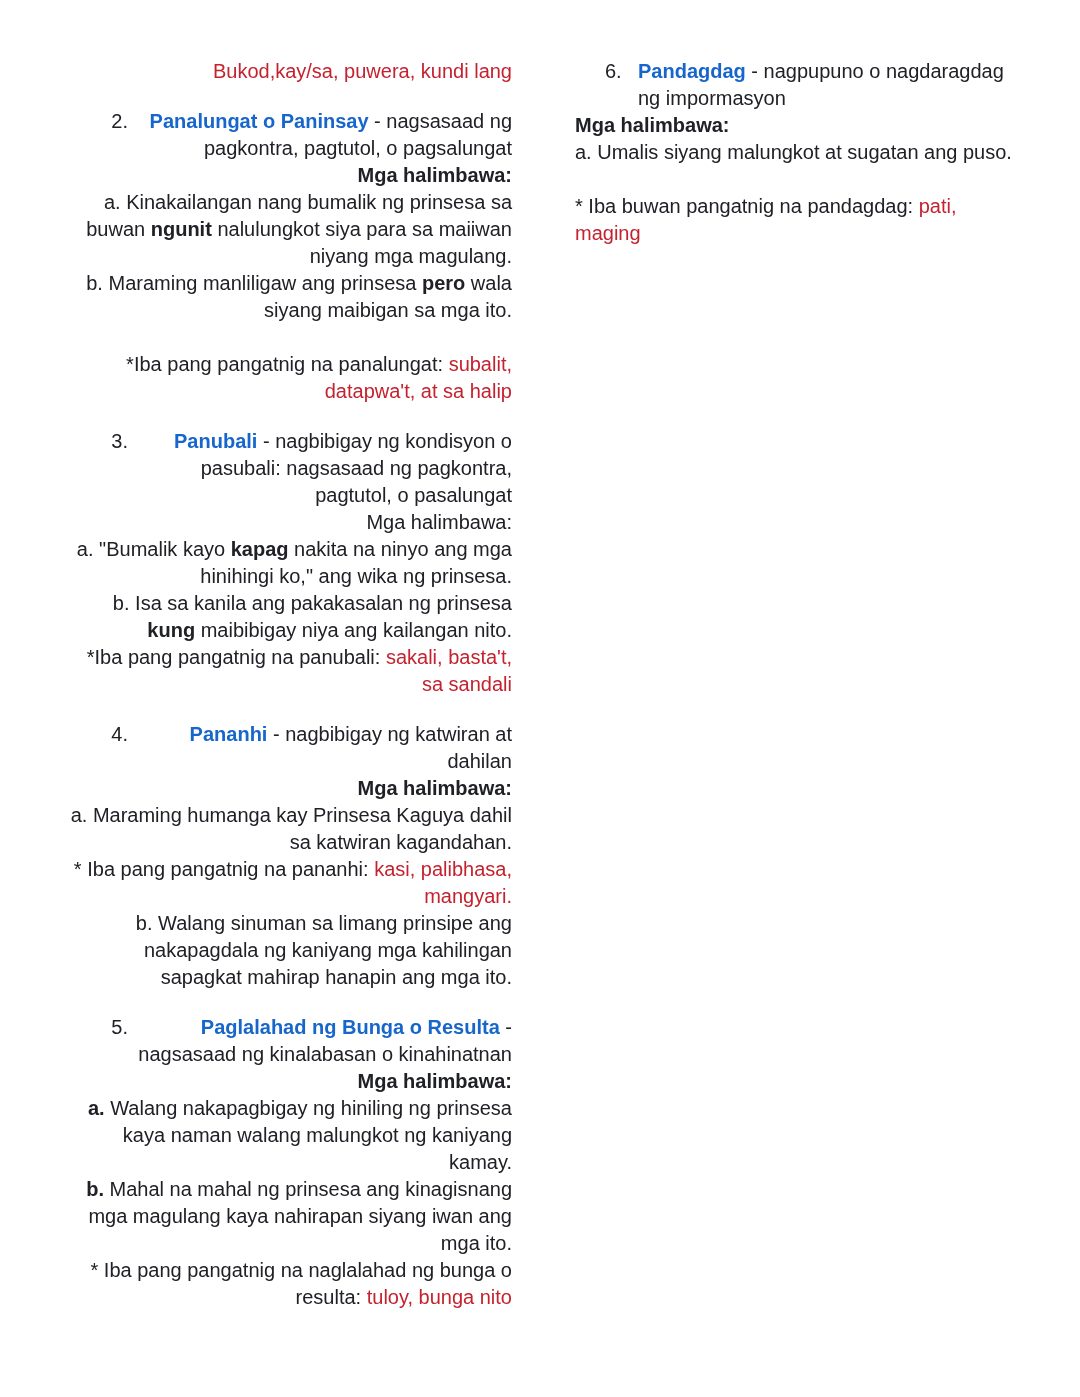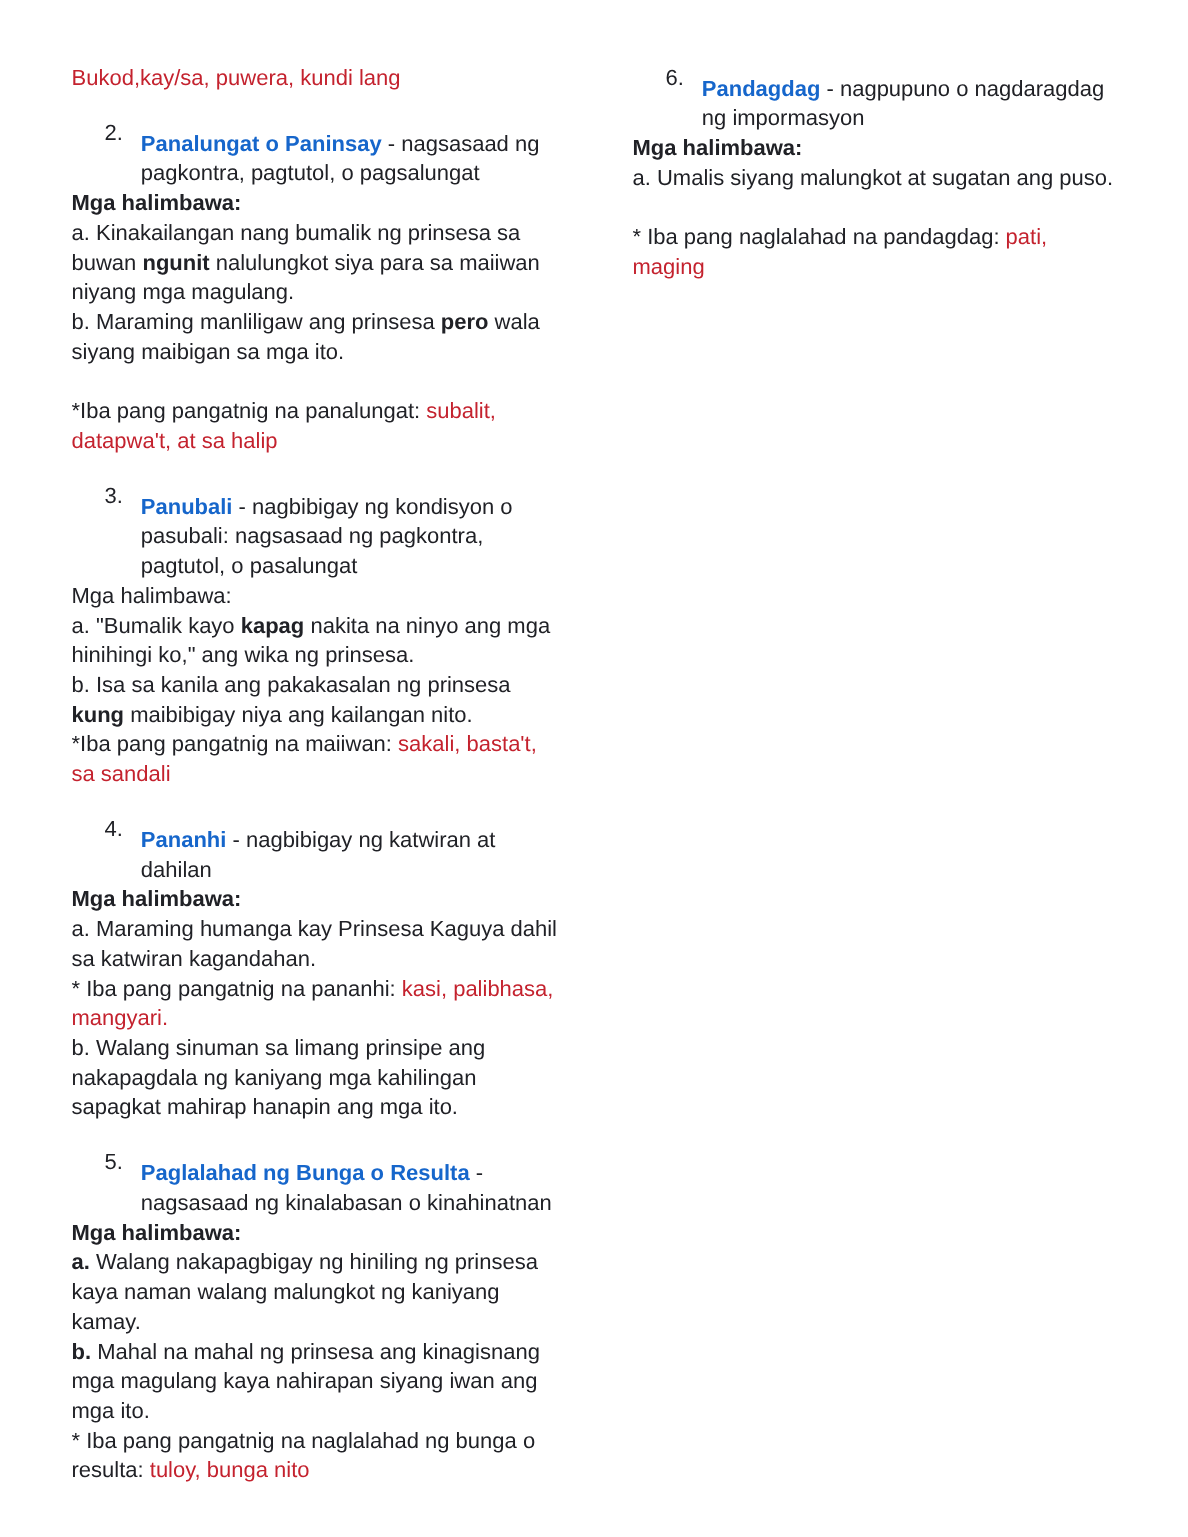--- a/index.html
+++ b/index.html
@@ -19,28 +19,28 @@
     line-height: 27px;
     color: var(--body-color);
     overflow: hidden;
   }
   .page {
     display: flex;
     padding: 58px 0 0 65px;
     gap: 63px;
   }
   .col { flex: 0 0 auto; }
-  .col-left { width: 447px; }
+  .col-left { width: 447px; text-align: right; }
   .col-right { width: 442px; }
 
   .block-para { margin: 0; }
   .block-numbered { display: flex; margin-top: 23px; }
   .col > div:first-child { margin-top: 0; }
   .num { flex: 0 0 33px; margin-left: 30px; }
-  .ntext { flex: 1 1 auto; margin-top: 10px; }
+  .ntext { flex: 1 1 auto; }
   .spacer { height: 27px; }
 
   .seg { color: inherit; }
   .seg-bold { font-weight: bold; }
   .seg-blue { color: var(--blue); font-weight: bold; }
   .seg-red { color: var(--red); }
 </style>
 </head>
 <body>
 
@@ -56,21 +56,21 @@
       <div class="block-para"><span class="seg">b. Maraming manliligaw ang prinsesa </span><span class="seg seg-bold">pero</span><span class="seg"> wala siyang maibigan sa mga ito.</span></div>
       <div class="spacer"></div>
       <div class="block-para"><span class="seg">*Iba pang pangatnig na panalungat: </span><span class="seg seg-red">subalit, datapwa't, at sa halip</span></div>
       <div class="block-numbered">
         <span class="num">3.</span>
         <div class="ntext"><span class="seg seg-bold seg-blue">Panubali</span><span class="seg"> - nagbibigay ng kondisyon o pasubali: nagsasaad ng pagkontra, pagtutol, o pasalungat</span></div>
       </div>
       <div class="block-para"><span class="seg">Mga halimbawa:</span></div>
       <div class="block-para"><span class="seg">a. "Bumalik kayo </span><span class="seg seg-bold">kapag</span><span class="seg"> nakita na ninyo ang mga hinihingi ko," ang wika ng prinsesa.</span></div>
       <div class="block-para"><span class="seg">b. Isa sa kanila ang pakakasalan ng prinsesa </span><span class="seg seg-bold">kung</span><span class="seg"> maibibigay niya ang kailangan nito.</span></div>
-      <div class="block-para"><span class="seg">*Iba pang pangatnig na maiiwan: </span><span class="seg seg-red">sakali, basta't, sa sandali</span></div>
+      <div class="block-para"><span class="seg">*Iba pang pangatnig na panubali: </span><span class="seg seg-red">sakali, basta't, sa sandali</span></div>
       <div class="block-numbered">
         <span class="num">4.</span>
         <div class="ntext"><span class="seg seg-bold seg-blue">Pananhi</span><span class="seg"> - nagbibigay ng katwiran at dahilan</span></div>
       </div>
       <div class="block-para"><span class="seg seg-bold">Mga halimbawa:</span></div>
       <div class="block-para"><span class="seg">a. Maraming humanga kay Prinsesa Kaguya dahil sa katwiran kagandahan.</span></div>
       <div class="block-para"><span class="seg">* Iba pang pangatnig na pananhi: </span><span class="seg seg-red">kasi, palibhasa, mangyari.</span></div>
       <div class="block-para"><span class="seg">b. Walang sinuman sa limang prinsipe ang nakapagdala ng kaniyang mga kahilingan sapagkat mahirap hanapin ang mga ito.</span></div>
       <div class="block-numbered">
         <span class="num">5.</span>
@@ -82,15 +82,15 @@
       <div class="block-para"><span class="seg">* Iba pang pangatnig na naglalahad ng bunga o resulta: </span><span class="seg seg-red">tuloy, bunga nito</span></div>
     </div>
   <div class="col col-right">
       <div class="block-numbered">
         <span class="num">6.</span>
         <div class="ntext"><span class="seg seg-bold seg-blue">Pandagdag</span><span class="seg"> - nagpupuno o nagdaragdag ng impormasyon</span></div>
       </div>
       <div class="block-para"><span class="seg seg-bold">Mga halimbawa:</span></div>
       <div class="block-para"><span class="seg">a. Umalis siyang malungkot at sugatan ang puso.</span></div>
       <div class="spacer"></div>
-      <div class="block-para"><span class="seg">* Iba pang naglalahad na pandagdag: </span><span class="seg seg-red">pati, maging</span></div>
+      <div class="block-para"><span class="seg">* Iba buwan pangatnig na pandagdag: </span><span class="seg seg-red">pati, maging</span></div>
     </div>
 </div>
 
 </body></html>

